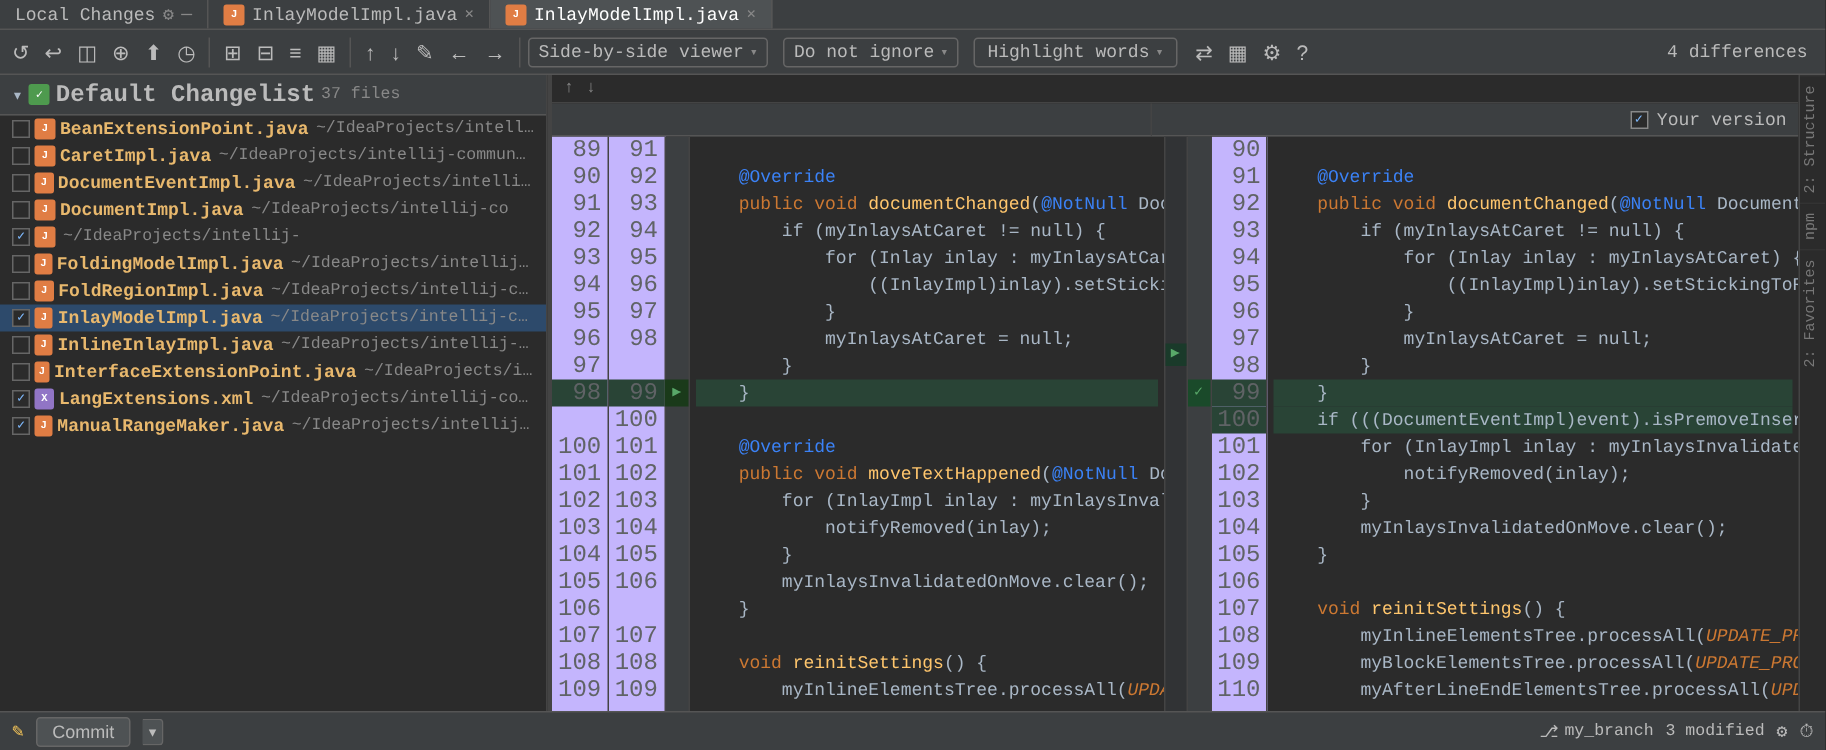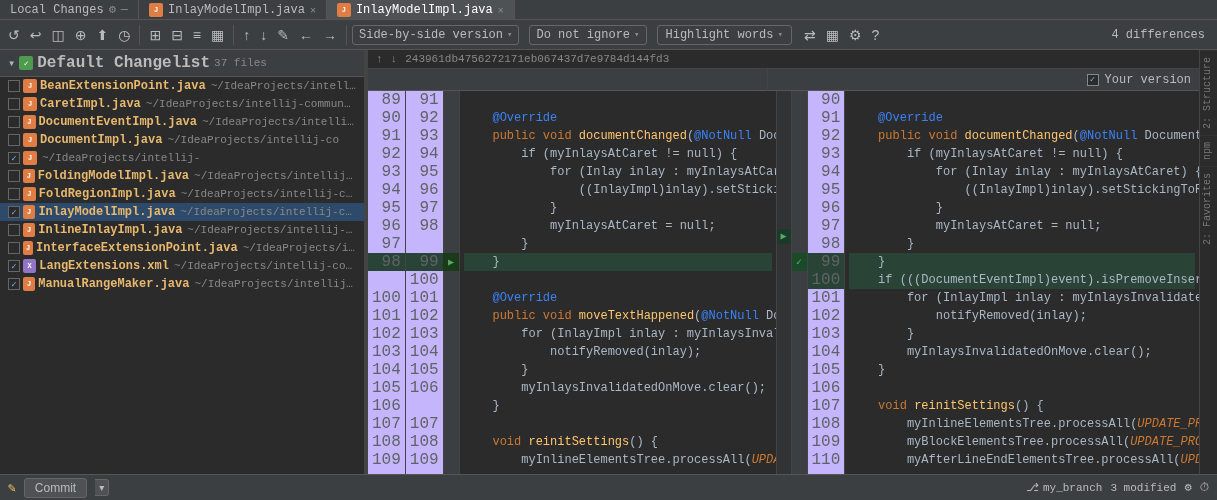--- a/index.html
+++ b/index.html
@@ -108,21 +108,21 @@
   <button class="toolbar-btn" title="View">▦</button>
   <div class="toolbar-sep"></div>
 
   <button class="toolbar-btn" title="Previous diff">↑</button>
   <button class="toolbar-btn" title="Next diff">↓</button>
   <button class="toolbar-btn" title="Apply diff">✎</button>
   <button class="toolbar-btn" title="Revert diff">←</button>
   <button class="toolbar-btn" title="Next change">→</button>
   <div class="toolbar-sep"></div>
   <div class="toolbar-dropdown">
-    <span>Side-by-side version</span>
+    <span>Side-by-side viewer</span>
     <span class="dropdown-arrow">▾</span>
   </div>
   <div style="width:6px;"></div>
   <div class="toolbar-dropdown">
     <span>Do not ignore</span>
     <span class="dropdown-arrow">▾</span>
   </div>
   <div style="width:6px;"></div>
   <div class="highlight-words-btn">
     <span>Highlight words</span>
@@ -220,21 +220,20 @@
     </div>
   </div>
 
   <div class="panel-divider"></div>
 
   <div class="diff-container">
 
     <div class="diff-commit-hash">
       <span style="cursor:pointer;">↑</span>
       <span style="cursor:pointer;">↓</span>
-      <span>243961db4756272171eb067437d7e9784d144fd3</span>
     </div>
 
     <div style="display:flex;height:22px;flex-shrink:0;">
       <div style="flex:1;background:#3c3f41;border-bottom:1px solid #555;border-right:1px solid #444;"></div>
       <div style="width:16px;background:#3c3f41;border-bottom:1px solid #555;"></div>
       <div style="flex:1;background:#3c3f41;border-bottom:1px solid #555;padding:3px 8px;font-size:12px;color:#bbb;display:flex;align-items:center;justify-content:flex-end;">
         <span style="width:12px;height:12px;border:1px solid #888;background:#2b2b2b;display:inline-flex;align-items:center;justify-content:center;font-size:9px;color:#7cb5f7;margin-right:6px;">✓</span>
         <span>Your version</span>
       </div>
     </div>

